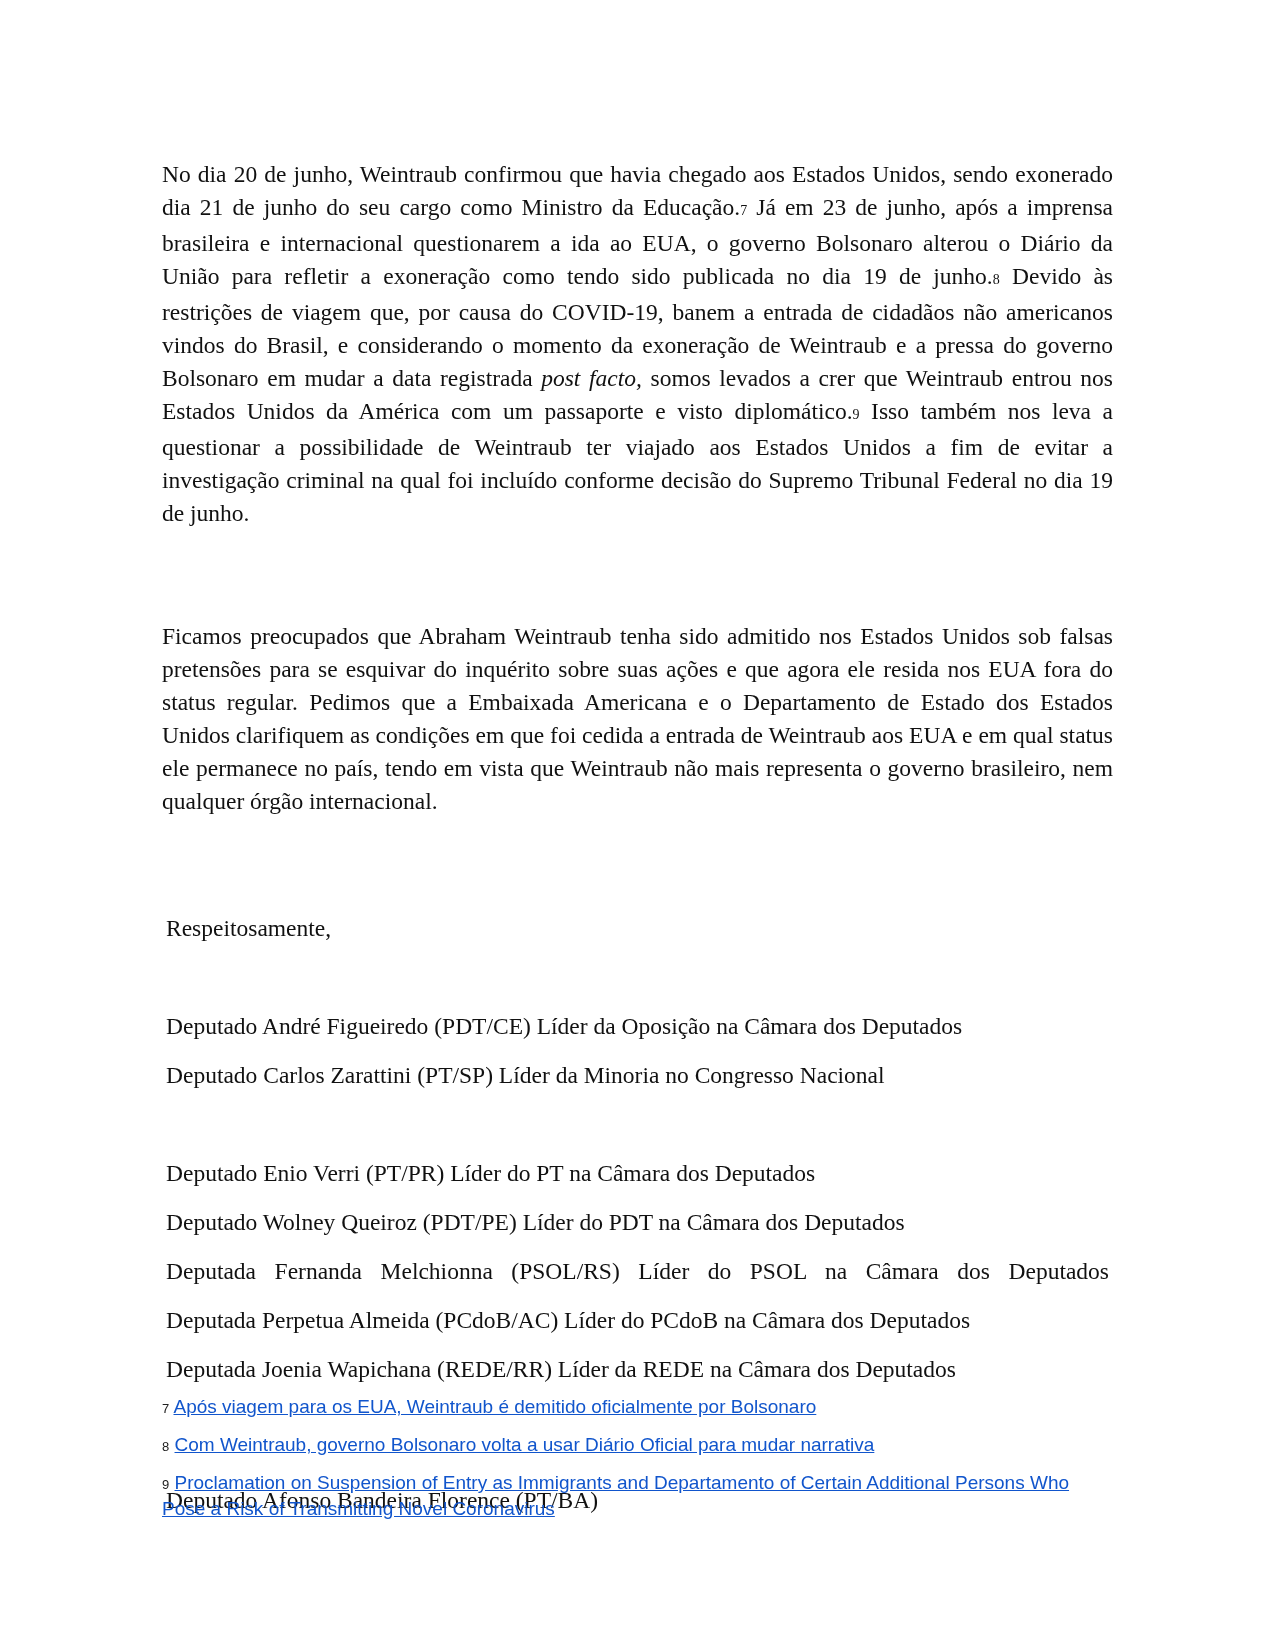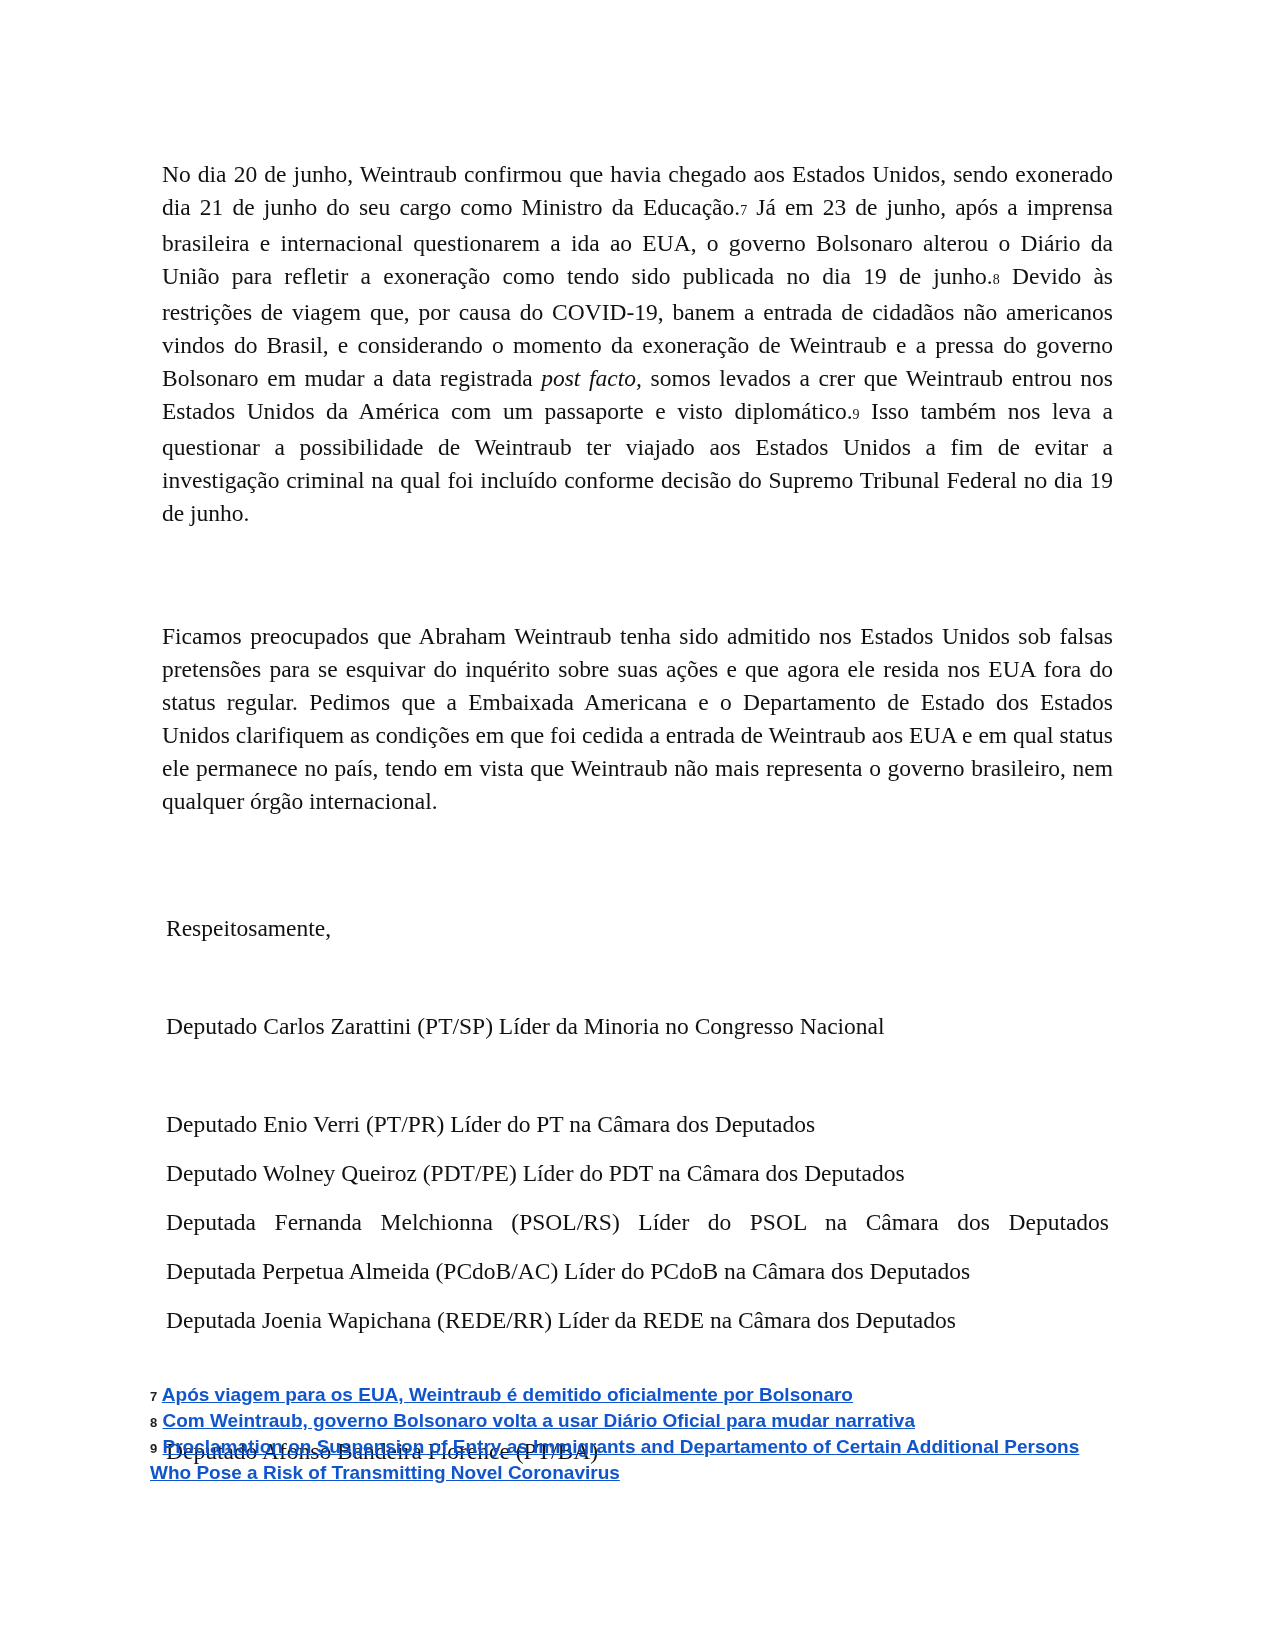--- a/index.html
+++ b/index.html
@@ -16,41 +16,42 @@
   .gap-close { height: 66px; }
   .gap-one { height: 33px; }
   .line { margin: 16px; white-space: nowrap; }
   .line.justify { text-align: justify; text-align-last: justify; white-space: normal; }
   .gap-afonso { height: 66px; }
   .footnotes {
     position: absolute; left: 150px; top: 1383px; width: 960px;
     font-family: "Liberation Sans", sans-serif; font-size: 19px; line-height: 24px;
     color: #111111;
   }
-  .fn { margin: 0; font-weight: bold; }
+  .fn { margin: 12px; }
   .fn-num { font-size: 13px; color: #222; }
   .fn a { color: #1155cc; text-decoration: underline; }
 </style>
 </head>
 <body>
 
 <div class="page">
   <p class="para"><span>No dia 20 de junho, Weintraub confirmou que havia chegado aos Estados Unidos, sendo exonerado dia 21 de junho do seu cargo como Ministro da Educação.</span><span class="fn-ref">7</span><span> Já em 23 de junho, após a imprensa brasileira e internacional questionarem a ida ao EUA, o governo Bolsonaro alterou o Diário da União para refletir a exoneração como tendo sido publicada no dia 19 de junho.</span><span class="fn-ref">8</span><span> Devido às restrições de viagem que, por causa do COVID-19, banem a entrada de cidadãos não americanos vindos do Brasil, e considerando o momento da exoneração de Weintraub e a pressa do governo Bolsonaro em mudar a data registrada </span><span class="it">post facto,</span><span> somos levados a crer que Weintraub entrou nos Estados Unidos da América com um passaporte e visto diplomático.</span><span class="fn-ref">9</span><span> Isso também nos leva a questionar a possibilidade de Weintraub ter viajado aos Estados Unidos a fim de evitar a investigação criminal na qual foi incluído conforme decisão do Supremo Tribunal Federal no dia 19 de junho.</span></p>
 
   <div class="gap-para"></div>
 
   <p class="para">Ficamos preocupados que Abraham Weintraub tenha sido admitido nos Estados Unidos sob falsas pretensões para se esquivar do inquérito sobre suas ações e que agora ele resida nos EUA fora do status regular. Pedimos que a Embaixada Americana e o Departamento de Estado dos Estados Unidos clarifiquem as condições em que foi cedida a entrada de Weintraub aos EUA e em qual status ele permanece no país, tendo em vista que Weintraub não mais representa o governo brasileiro, nem qualquer órgão internacional.</p>
 
   <div class="gap-close"></div>
 
   <p class="line">Respeitosamente,</p>
 
   <div class="gap-one"></div>
 
   <div>
+    <p class="line">Deputado André Figueiredo (PDT/CE) Líder da Oposição na Câmara dos Deputados</p>
     <p class="line">Deputado Carlos Zarattini (PT/SP) Líder da Minoria no Congresso Nacional</p>
   </div>
 
   <div class="gap-one"></div>
 
   <div>
     <p class="line">Deputado Enio Verri (PT/PR) Líder do PT na Câmara dos Deputados</p>
     <p class="line">Deputado Wolney Queiroz (PDT/PE) Líder do PDT na Câmara dos Deputados</p>
     <p class="line justify">Deputada Fernanda Melchionna (PSOL/RS) Líder do PSOL na Câmara dos Deputados</p>
     <p class="line">Deputada Perpetua Almeida (PCdoB/AC) Líder do PCdoB na Câmara dos Deputados</p>

